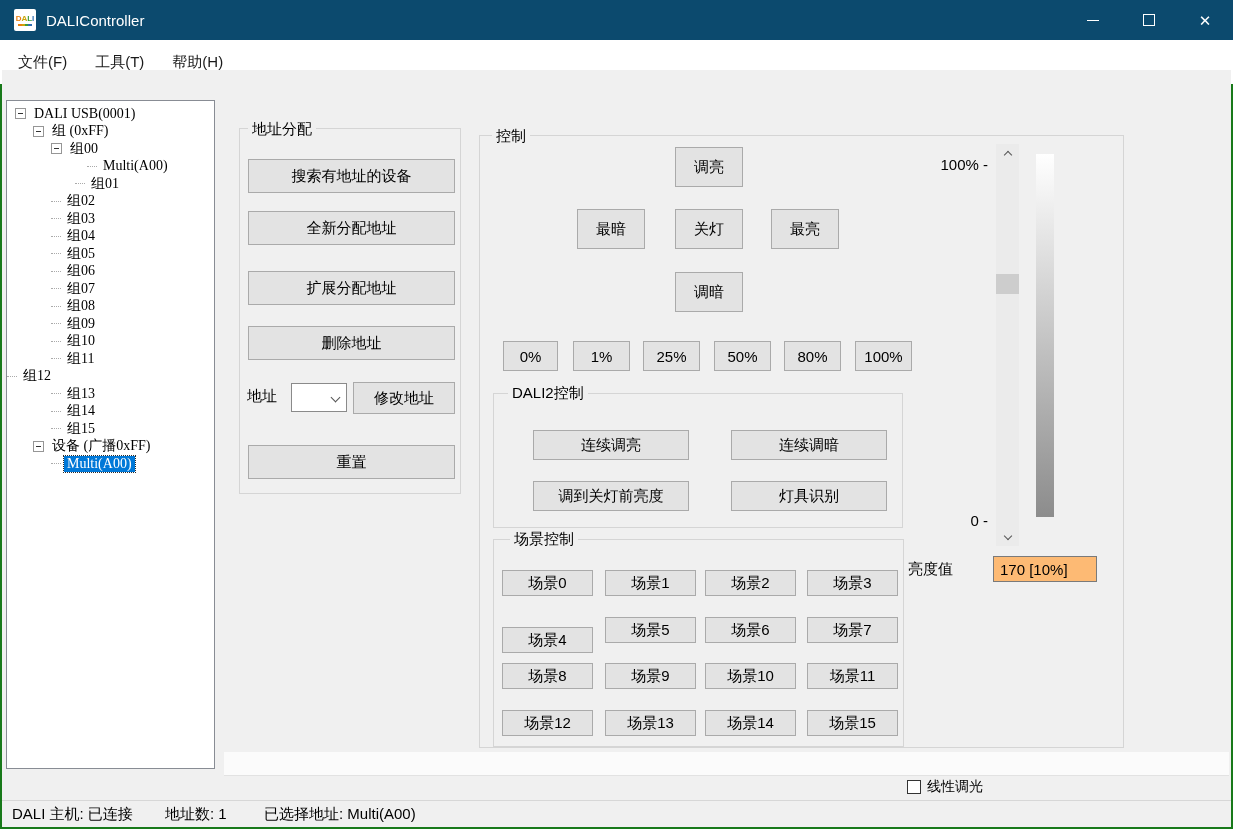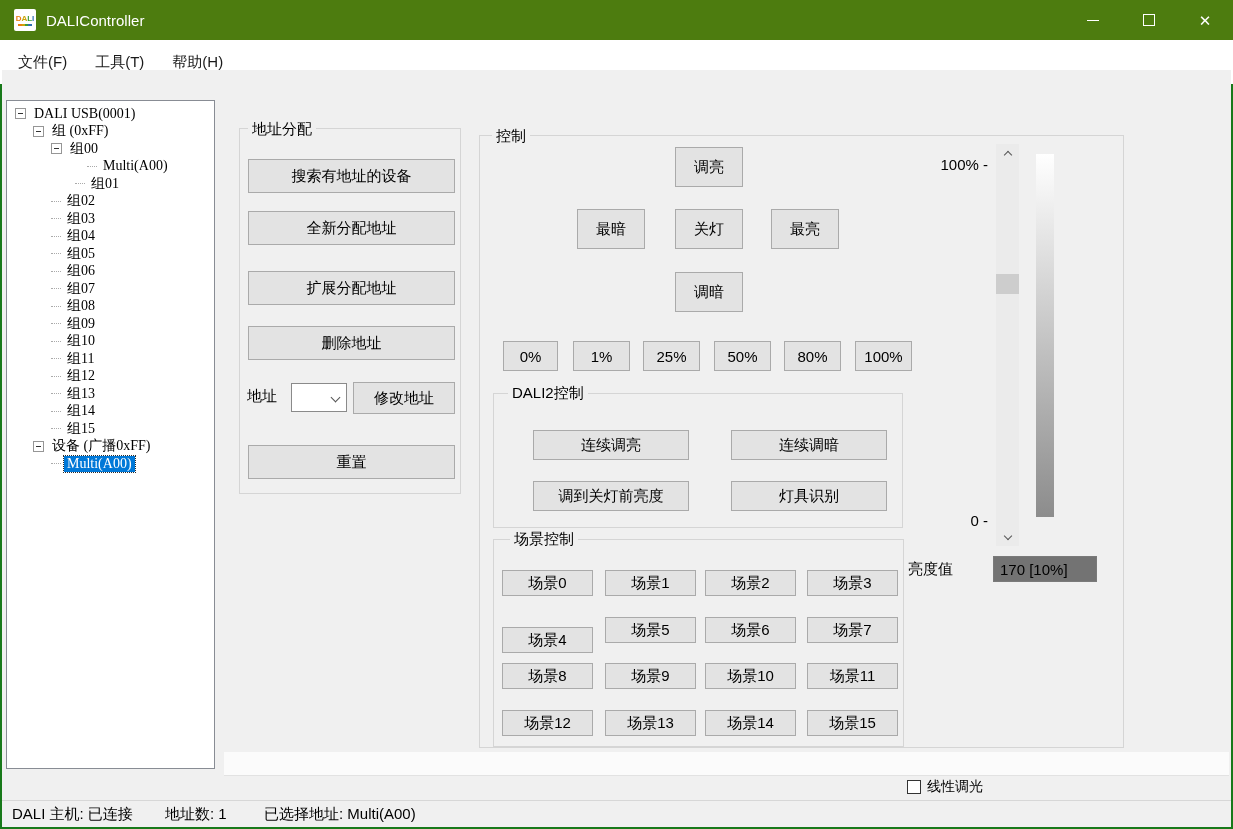--- a/index.html
+++ b/index.html
@@ -5,21 +5,21 @@
   * { margin:0; padding:0; box-sizing:border-box; }
   html,body { width:1233px; height:829px; }
   body {
     font-family:"Liberation Sans","DejaVu Sans",sans-serif;
     background:#f0f0f0; position:relative; overflow:hidden;
   }
   .window { position:absolute; inset:0;
     border-left:2px solid #18791a; border-right:2px solid #18791a; border-bottom:2px solid #18791a; }
 
   
-  .titlebar { position:absolute; left:-2px; right:-2px; top:0; height:40px; background:#4d7c0f; display:flex; align-items:center; }
+  .titlebar { position:absolute; left:-2px; right:-2px; top:0; height:40px; background:#0c4a6e; display:flex; align-items:center; }
   .app-icon { width:22px; height:22px; background:#fff; border-radius:2px; margin-left:14px;
     display:flex; align-items:center; justify-content:center; flex-direction:column; }
   .app-icon .t { font-size:8px; font-weight:bold; letter-spacing:0; line-height:8px; }
   .app-icon .t b:nth-child(1){color:#e87d0d}.app-icon .t b:nth-child(2){color:#caa50a}
   .app-icon .t b:nth-child(3){color:#3f9b35}.app-icon .t b:nth-child(4){color:#2f6fb3}
   .app-icon .bar { width:14px; height:2px; margin-top:1px;
     background:linear-gradient(to right,#e87d0d 25%,#caa50a 25% 50%,#3f9b35 50% 75%,#2f6fb3 75%); }
   .title-text { color:#fff; font-size:15px; margin-left:10px; }
   .win-controls { margin-left:auto; display:flex; height:40px; }
   .win-btn { width:56px; height:40px; display:flex; align-items:center; justify-content:center; color:#fff; }
@@ -75,21 +75,21 @@
   
   .pct-top { position:absolute; left:430px; top:20px; width:78px; text-align:right; font-size:15px; }
   .pct-bottom { position:absolute; left:455px; top:376px; width:53px; text-align:right; font-size:15px; }
   .vscroll { position:absolute; left:516px; top:8px; width:23px; height:402px; background:#ebebeb; }
   .vscroll .arrow { position:absolute; left:0; width:23px; height:17px; display:flex; align-items:center; justify-content:center; }
   .vscroll .arrow .chev { width:6px; height:6px; }
   .vscroll .thumb { position:absolute; left:0; top:130px; width:23px; height:20px; background:#cdcdcd; }
   .gradient { position:absolute; left:556px; top:18px; width:18px; height:363px;
     background:linear-gradient(to bottom,#ffffff,#8c8c8c); }
   .bright-label { position:absolute; left:428px; top:424px; font-size:15px; }
-  .bright-box { position:absolute; left:513px; top:420px; width:104px; height:26px; background:#737373;
+  .bright-box { position:absolute; left:513px; top:420px; width:104px; height:26px; background:#fdba74;
     border:1px solid #7a7a7a; font-size:15px; display:flex; align-items:center; padding-left:6px; }
 
   
   .page-strip { position:absolute; left:222px; right:2px; top:682px; height:24px; background:#fbfbfb; border-bottom:1px solid #e2e2e2; }
   .chk-row { position:absolute; left:905px; top:708px; display:flex; align-items:center; }
   .chk-box { width:14px; height:14px; border:1px solid #333; background:#fff; }
   .chk-label { font-size:14px; margin-left:6px; }
 
   .statusbar { position:absolute; left:0; right:0; bottom:0; height:27px; background:#f0f0f0;
     border-top:1px solid #d7d7d7; display:flex; align-items:center; font-size:15px; }
@@ -182,21 +182,21 @@
           <span class="tlabel">组09</span>
         </div>
         <div class="titem" style="padding-left: 44px;">
           <span class="tstub"></span>
           <span class="tlabel">组10</span>
         </div>
         <div class="titem" style="padding-left: 44px;">
           <span class="tstub"></span>
           <span class="tlabel">组11</span>
         </div>
-        <div class="titem" style="padding-left: 44px;">
+        <div class="titem" style="">
           <span class="tstub"></span>
           <span class="tlabel">组12</span>
         </div>
         <div class="titem" style="padding-left: 44px;">
           <span class="tstub"></span>
           <span class="tlabel">组13</span>
         </div>
         <div class="titem" style="padding-left: 44px;">
           <span class="tstub"></span>
           <span class="tlabel">组14</span>

